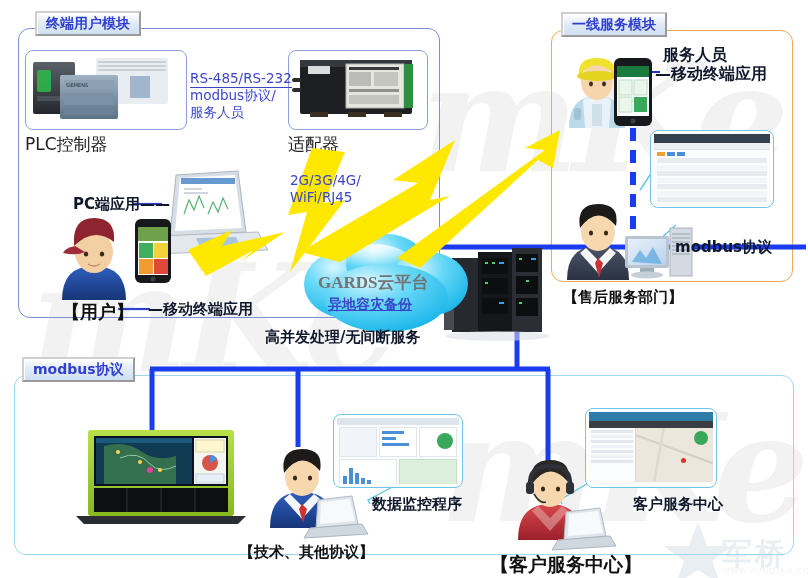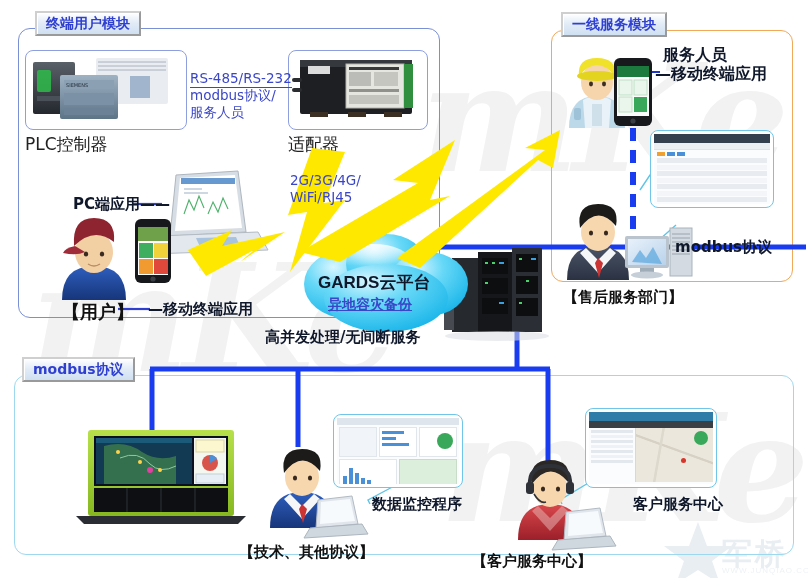--- a/index.html
+++ b/index.html
@@ -50,22 +50,22 @@
   .proto u{text-decoration:none;border-bottom:1.5px solid #3a46c8;padding-bottom:1px;}
 
   
   .ov{position:absolute;left:0;top:0;width:808px;height:578px;}
   #svg-lines{z-index:6;}
   #svg-bolts{z-index:15;}
   #svg-art{z-index:10;}
 
   
   #cloud{position:absolute;z-index:12;}
-  .cloud-t1{position:absolute;z-index:14;font-size:17px;font-weight:bold;color:#0f172a;
-            font-family:Liberation Sans, sans-serif;white-space:nowrap;}
+  .cloud-t1{position:absolute;z-index:14;font-size:17px;font-weight:bold;color:#737373;
+            font-family:Liberation Serif, serif;white-space:nowrap;}
   .cloud-t2{position:absolute;z-index:14;font-size:14px;color:#3a46c8;font-weight:bold;
             font-family:"DejaVu Sans",sans-serif;white-space:nowrap;}
 
   
   .shot{position:absolute;z-index:9;border:1.3px solid #6fc6e8;border-radius:8px;
         background:#fff;overflow:hidden;}
   .shotinner{position:absolute;inset:3px;background:#fbfcfd;overflow:hidden;}
 </style>
 </head>
 <body>
@@ -503,15 +503,15 @@
           <div style="position:absolute;inset:0;background:
                linear-gradient(100deg,transparent 30%,#ded9cd 31%,#ded9cd 33%,transparent 34%),
                linear-gradient(20deg,transparent 55%,#d6d1c4 56%,#d6d1c4 58%,transparent 59%);"></div>
           <div style="position:absolute;top:3px;right:5px;width:14px;height:14px;border-radius:50%;background:#3aa85a;"></div>
           <div style="position:absolute;top:30px;left:45px;width:5px;height:5px;border-radius:50%;background:#d8352a;"></div>
         </div>
       </div>
     </div>
   </div>
   <div class="lbl" style="left:633px;top:495px;font-size:15px;">客户服务中心</div>
-  <div class="lbl-blk" style="left:472px;top:552px;font-size:15px;">【客户服务中心】</div>
+  <div class="lbl-blk" style="left:490px;top:552px;font-size:19px;">【客户服务中心】</div>
 
 </div>
 
 </body></html>

